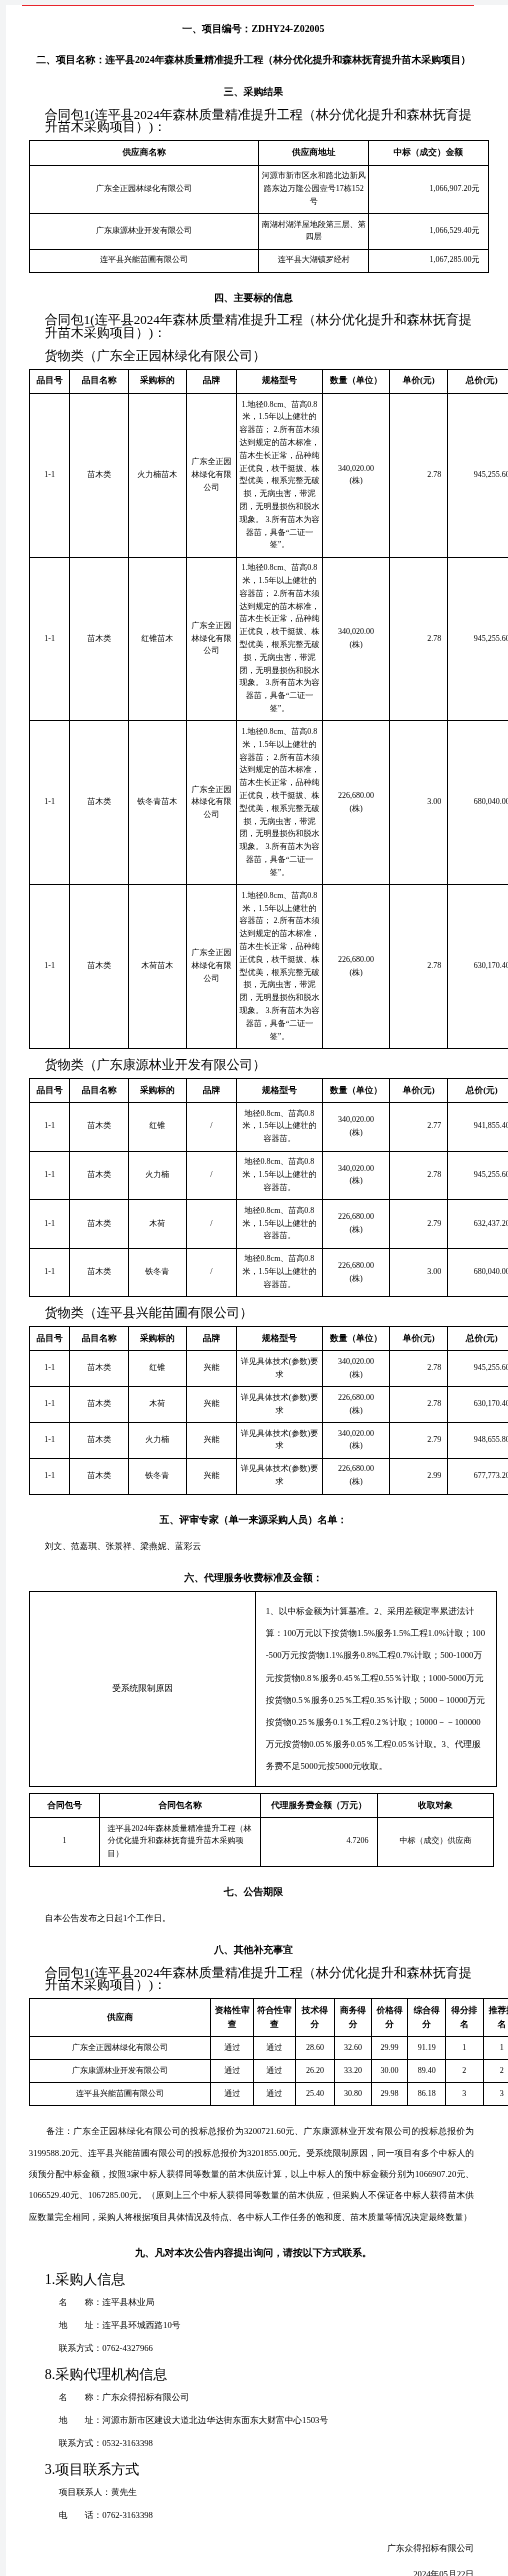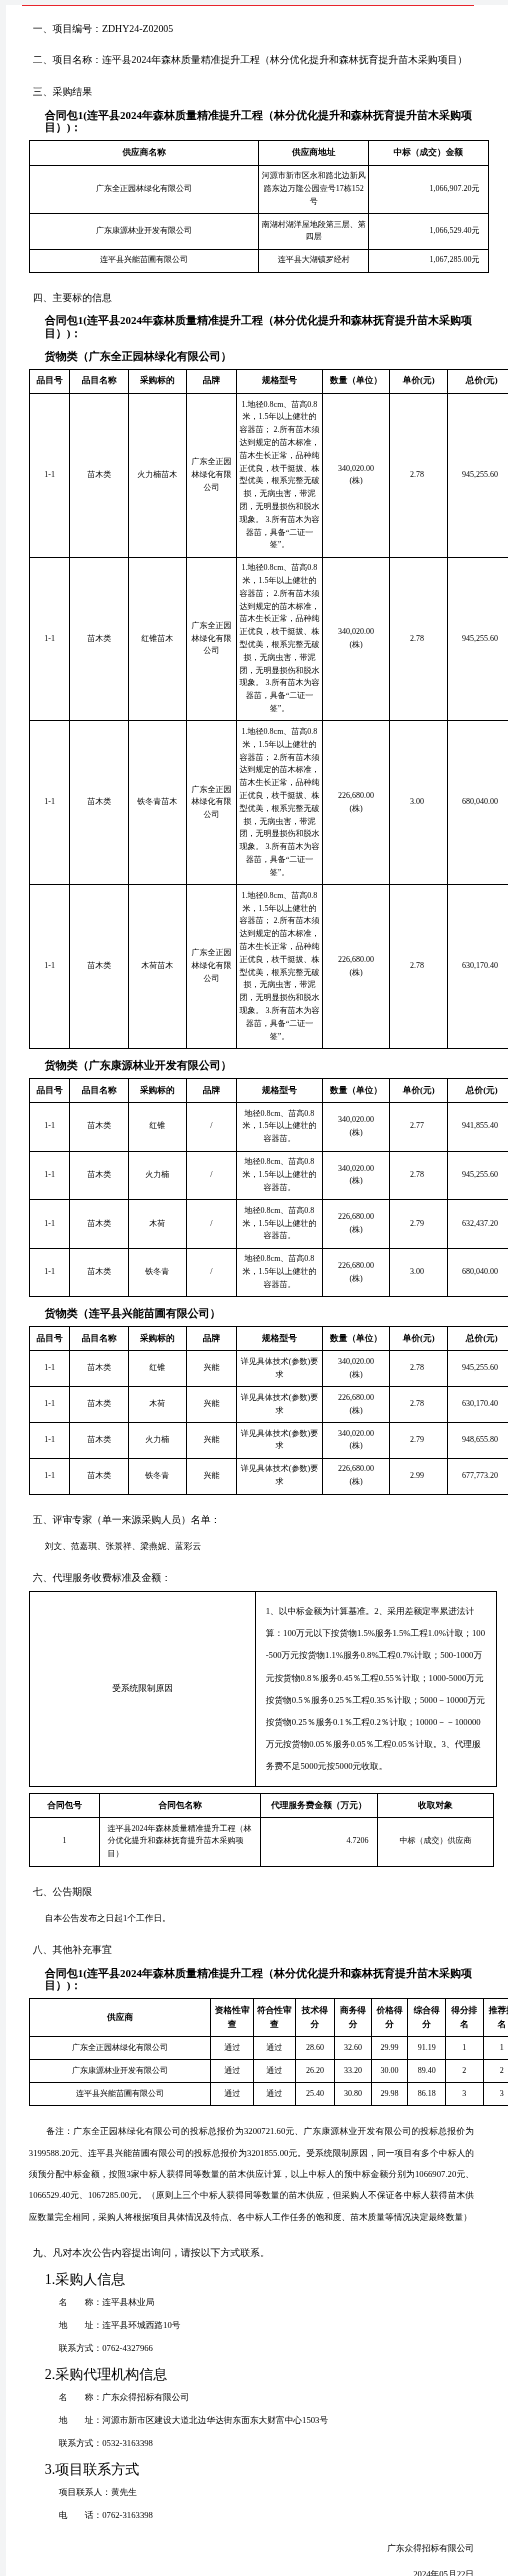--- a/index.html
+++ b/index.html
@@ -16,30 +16,30 @@
     padding:0 34px 15px 23px;
     position:relative;
   }
   .redline{
     border-top:1.2px solid #e8242b;
     margin:4.6px 0 0 -6.4px;
     height:0;
   }
   h2.sec{
     font-size:9.9px;
-    font-weight:normal;
+    font-weight:bold;
     line-height:12.7px;
     margin:19px 0 0 4px;
+    text-align:center;
   }
   h2.first{margin-top:17px;}
   p.pkg{
-    font-size:11px;
+    font-size:13px;
     line-height:12.7px;
     margin:9.9px 0 0 16px;
-    font-weight:bold;
   }
   p.plain{
     font-size:8.7px;
     line-height:12.7px;
     margin:14px 0 0 16px;
   }
   table.tbl{
     width:442px;
     border-collapse:collapse;
     table-layout:fixed;
@@ -64,21 +64,21 @@
   .t-result th{padding:7px 2.3px;}
   
   .t-items th:nth-child(1){width:35px;}
   .t-items th:nth-child(2){width:53px;}
   .t-items th:nth-child(3){width:52px;}
   .t-items th:nth-child(4){width:45px;}
   .t-items th:nth-child(5){width:80px;}
   .t-items th:nth-child(6){width:62px;}
   .t-items th:nth-child(7){width:52px;}
   .t-items th:nth-child(8){width:63px;}
-  .t-items td:nth-child(7),.t-items td:nth-child(8){padding-right:5.8px;}
+  .t-items td:nth-child(7),.t-items td:nth-child(8){text-align:right;padding-right:5.8px;}
   
   .t-feestd{margin-top:9.3px;}
   .t-feestd td:nth-child(1){width:221px;font-size:8.7px;}
   .t-feestd td:nth-child(2){width:221px;text-align:left;font-size:8.7px;line-height:2.55;padding:8px 9.3px;}
   
   .t-fee2{margin-top:-0.6px;padding-left:39px;}
   .t-fee2 th:nth-child(1){width:65px;}
   .t-fee2 th:nth-child(2){width:155px;}
   .t-fee2 th:nth-child(3){width:111px;}
   .t-fee2 th:nth-child(4){width:111px;}
@@ -425,21 +425,21 @@
     </table>
   <p class="remark">备注：广东全正园林绿化有限公司的投标总报价为3200721.60元、广东康源林业开发有限公司的投标总报价为3199588.20元、连平县兴能苗圃有限公司的投标总报价为3201855.00元。受系统限制原因，同一项目有多个中标人的须预分配中标金额，按照3家中标人获得同等数量的苗木供应计算，以上中标人的预中标金额分别为1066907.20元、1066529.40元、1067285.00元。（原则上三个中标人获得同等数量的苗木供应，但采购人不保证各中标人获得苗木供应数量完全相同，采购人将根据项目具体情况及特点、各中标人工作任务的饱和度、苗木质量等情况决定最终数量）</p>
 
   <h2 class="sec">九、凡对本次公告内容提出询问，请按以下方式联系。</h2>
 
   <p class="c-title">1.采购人信息</p>
   <p class="c-line">名　　称：连平县林业局</p>
   <p class="c-line">地　　址：连平县环城西路10号</p>
   <p class="c-line">联系方式：0762-4327966</p>
 
-  <p class="c-title">2.采购代理机构信息</p>
+  <p class="c-title">8.采购代理机构信息</p>
   <p class="c-line">名　　称：广东众得招标有限公司</p>
   <p class="c-line">地　　址：河源市新市区建设大道北边华达街东面东大财富中心1503号</p>
   <p class="c-line">联系方式：0532-3163398</p>
 
   <p class="c-title">3.项目联系方式</p>
   <p class="c-line">项目联系人：黄先生</p>
   <p class="c-line">电　　话：0762-3163398</p>
 
   <div class="signature">
     <p>广东众得招标有限公司</p>

